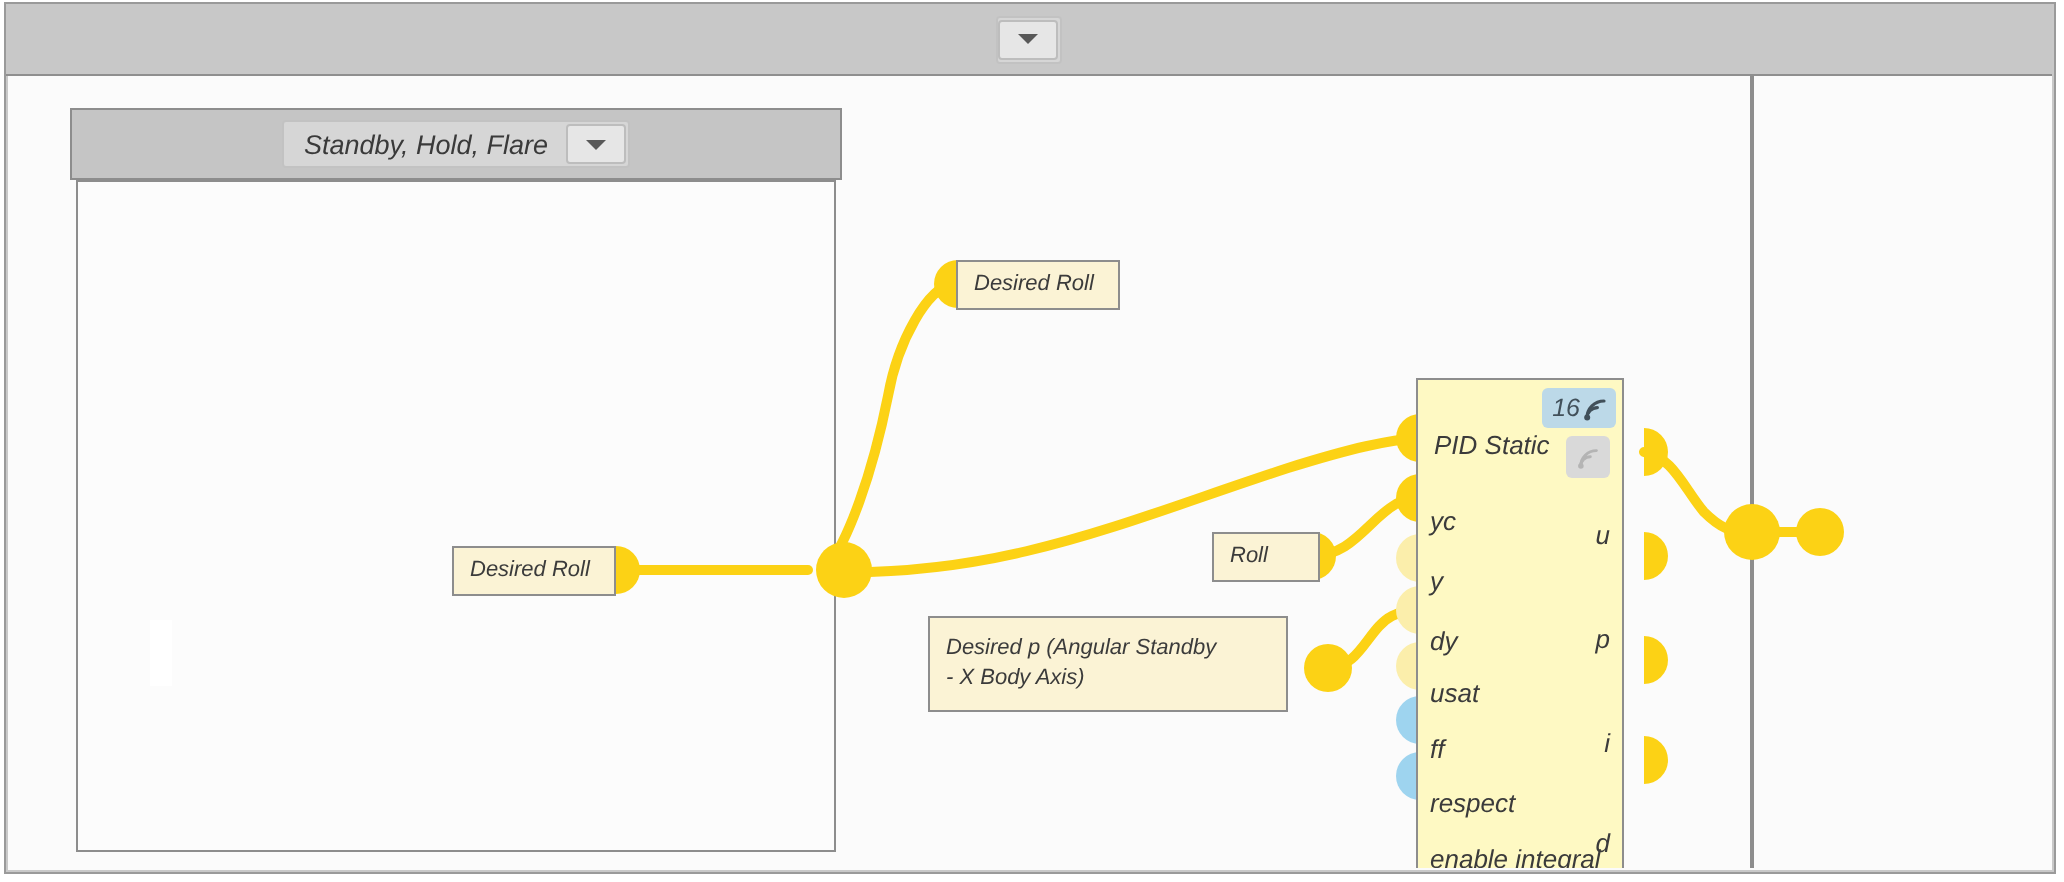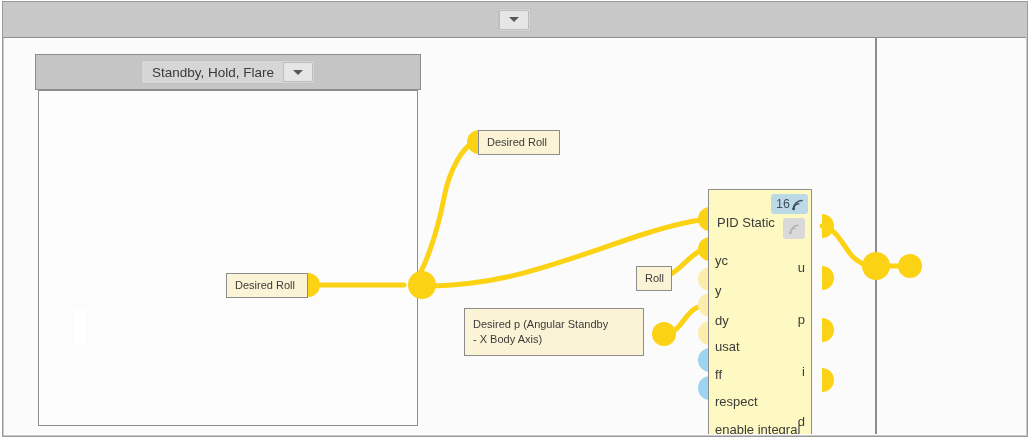--- a/index.html
+++ b/index.html
@@ -65,20 +65,21 @@
     border-left:5px solid transparent;
     border-right:5px solid transparent;
     border-top:5px solid #585858;
   }
 
   
   .canvas{
     position:absolute;left:4px;top:38px;width:1021px;height:396px;
     background:#fbfbfb;
     overflow:hidden;
+    font-style:italic;
   }
   .canvas-border-right{
     position:absolute;left:871px;top:0px;width:2px;height:396px;
     background:#8d8d8d;
   }
 
   
   .subpanel{
     position:absolute;left:31px;top:16px;width:386px;height:374px;
     box-sizing:border-box;
@@ -230,21 +231,21 @@
     <div class="note" style="left:222px;top:235px;width:82px;height:25px;">
       <span>Desired Roll</span>
     </div>
 
     <div class="note-port" style="left:463px;top:92px;"></div>
     <div class="note" style="left:474px;top:92px;width:82px;height:25px;">
       <span>Desired Roll</span>
     </div>
 
     <div class="note-port" style="left:640px;top:228px;"></div>
-    <div class="note" style="left:632px;top:228px;width:36px;height:25px;">
+    <div class="note" style="left:602px;top:228px;width:54px;height:25px;">
       <span>Roll</span>
     </div>
 
     <div class="note-port" style="left:648px;top:284px;"></div>
     <div class="note" style="left:460px;top:270px;width:180px;height:48px;align-items:center;">
       <span>Desired p (Angular Standby
 - X Body Axis)</span>
     </div>
 
     <div class="note-port" style="left:894px;top:216px;"></div>

